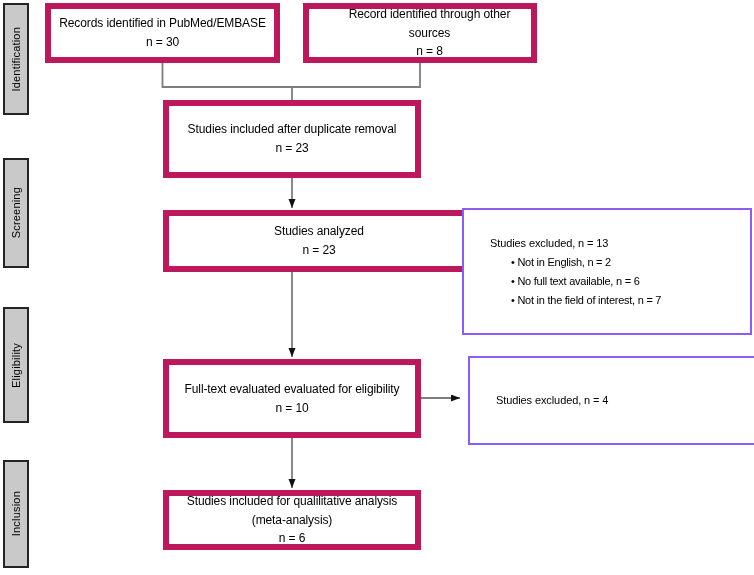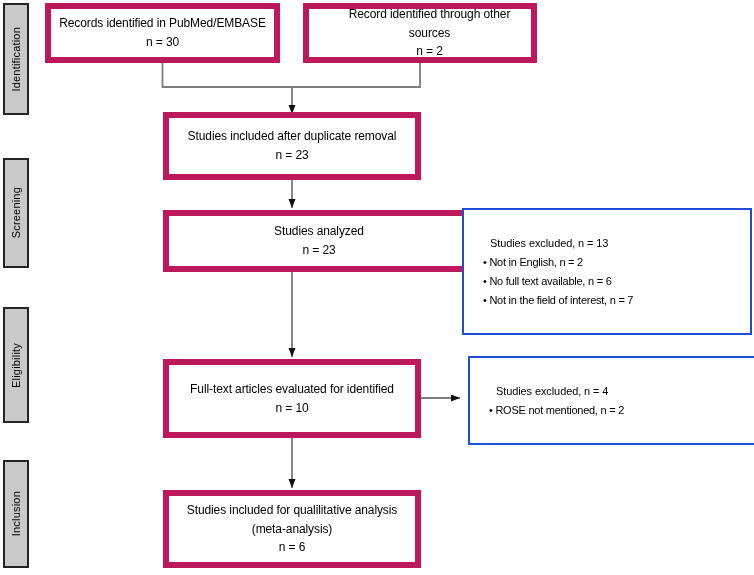--- a/index.html
+++ b/index.html
@@ -50,43 +50,43 @@
     flex-direction: column;
     justify-content: center;
     align-items: center;
     text-align: center;
     font-size: 12px;
     line-height: 1.55;
     letter-spacing: -0.1px;
   }
   .box-records-pubmed   { left: 45px;  top: 3px;   width: 235px; height: 60px; }
   .box-records-other    { left: 303px; top: 3px;   width: 234px; height: 60px; padding-left: 19px; }
-  .box-after-duplicates { left: 163px; top: 112px; width: 258px; height: 68px; justify-content: center; }
+  .box-after-duplicates { left: 163px; top: 100px; width: 258px; height: 78px; justify-content: center; }
   .box-analyzed         { left: 163px; top: 210px; width: 312px; height: 62px; }
   .box-fulltext         { left: 163px; top: 359px; width: 258px; height: 79px; }
-  .box-included-final   { left: 163px; top: 490px; width: 258px; height: 78px; }
+  .box-included-final   { left: 163px; top: 490px; width: 258px; height: 60px; }
 
   .ebox {
     position: absolute;
     box-sizing: border-box;
     background: #ffffff;
-    border: 2px solid #1d4ed8;
+    border: 2px solid #8b5cf6;
     display: flex;
     flex-direction: column;
     justify-content: center;
     align-items: flex-start;
     text-align: left;
     font-size: 11px;
     line-height: 19px;
     padding: 6px 6px 6px 19px;
   }
   .box-excluded-screening   { left: 462px; top: 208px; width: 290px; height: 127px; }
   .box-excluded-eligibility { left: 468px; top: 356px; width: 290px; height: 89px; }
   .ebox .etitle { margin-left: 7px; letter-spacing: -0.1px; }
-  .ebox .eitem  { white-space: nowrap; letter-spacing: -0.25px; }
+  .ebox .eitem  { white-space: nowrap; letter-spacing: -0.25px; margin-left: 28px; }
   .ebox .eitem::before { content: "\2022\00a0"; }
 </style>
 </head>
 <body>
 
 <div class="canvas">
 
   <svg class="connectors" viewBox="0 0 754 575" xmlns="http://www.w3.org/2000/svg">
     <defs>
       <marker id="arrow" markerWidth="10" markerHeight="8" refX="9" refY="3.5" orient="auto" markerUnits="userSpaceOnUse">
@@ -121,47 +121,46 @@
   <div class="stage stage-inclusion">
     <span class="stage-label">Inclusion</span>
   </div>
 
   <div class="fbox box-records-pubmed">
     <div>Records identified in PubMed/EMBASE</div>
     <div>n = 30</div>
   </div>
   <div class="fbox box-records-other">
     <div>Record identified through other sources</div>
-    <div>n = 2</div>
+    <div>n = 8</div>
   </div>
 
   <div class="fbox box-after-duplicates">
     <div>Studies included after duplicate removal</div>
     <div>n = 23</div>
   </div>
   <div class="fbox box-analyzed">
     <div>Studies analyzed</div>
     <div>n = 23</div>
   </div>
 
   <div class="ebox box-excluded-screening">
     <div class="etitle">Studies excluded, n = 13</div>
     <div class="eitem">Not in English, n = 2</div>
     <div class="eitem">No full text available, n = 6</div>
     <div class="eitem">Not in the field of interest, n = 7</div>
   </div>
 
   <div class="fbox box-fulltext">
-    <div>Full-text articles evaluated for identified</div>
+    <div>Full-text evaluated evaluated for eligibility</div>
     <div>n = 10</div>
   </div>
 
   <div class="ebox box-excluded-eligibility">
     <div class="etitle">Studies excluded, n = 4</div>
-    <div class="eitem">ROSE not mentioned, n = 2</div>
   </div>
 
   <div class="fbox box-included-final">
     <div>Studies included for qualilitative analysis</div>
     <div>(meta-analysis)</div>
     <div>n = 6</div>
   </div>
 
 </div>
 

